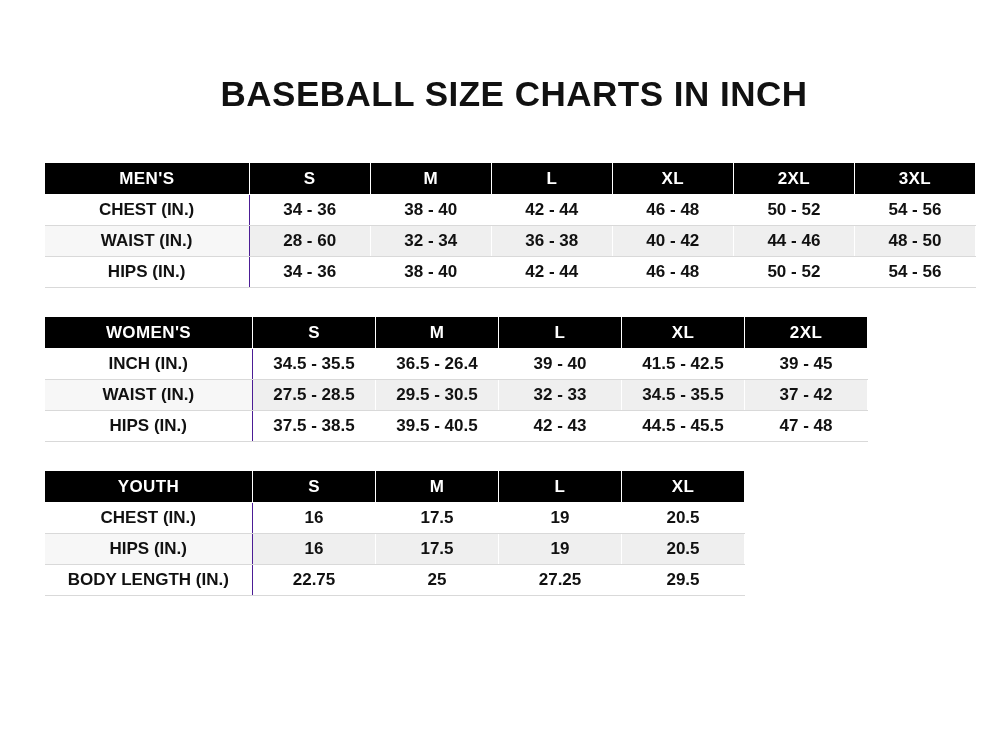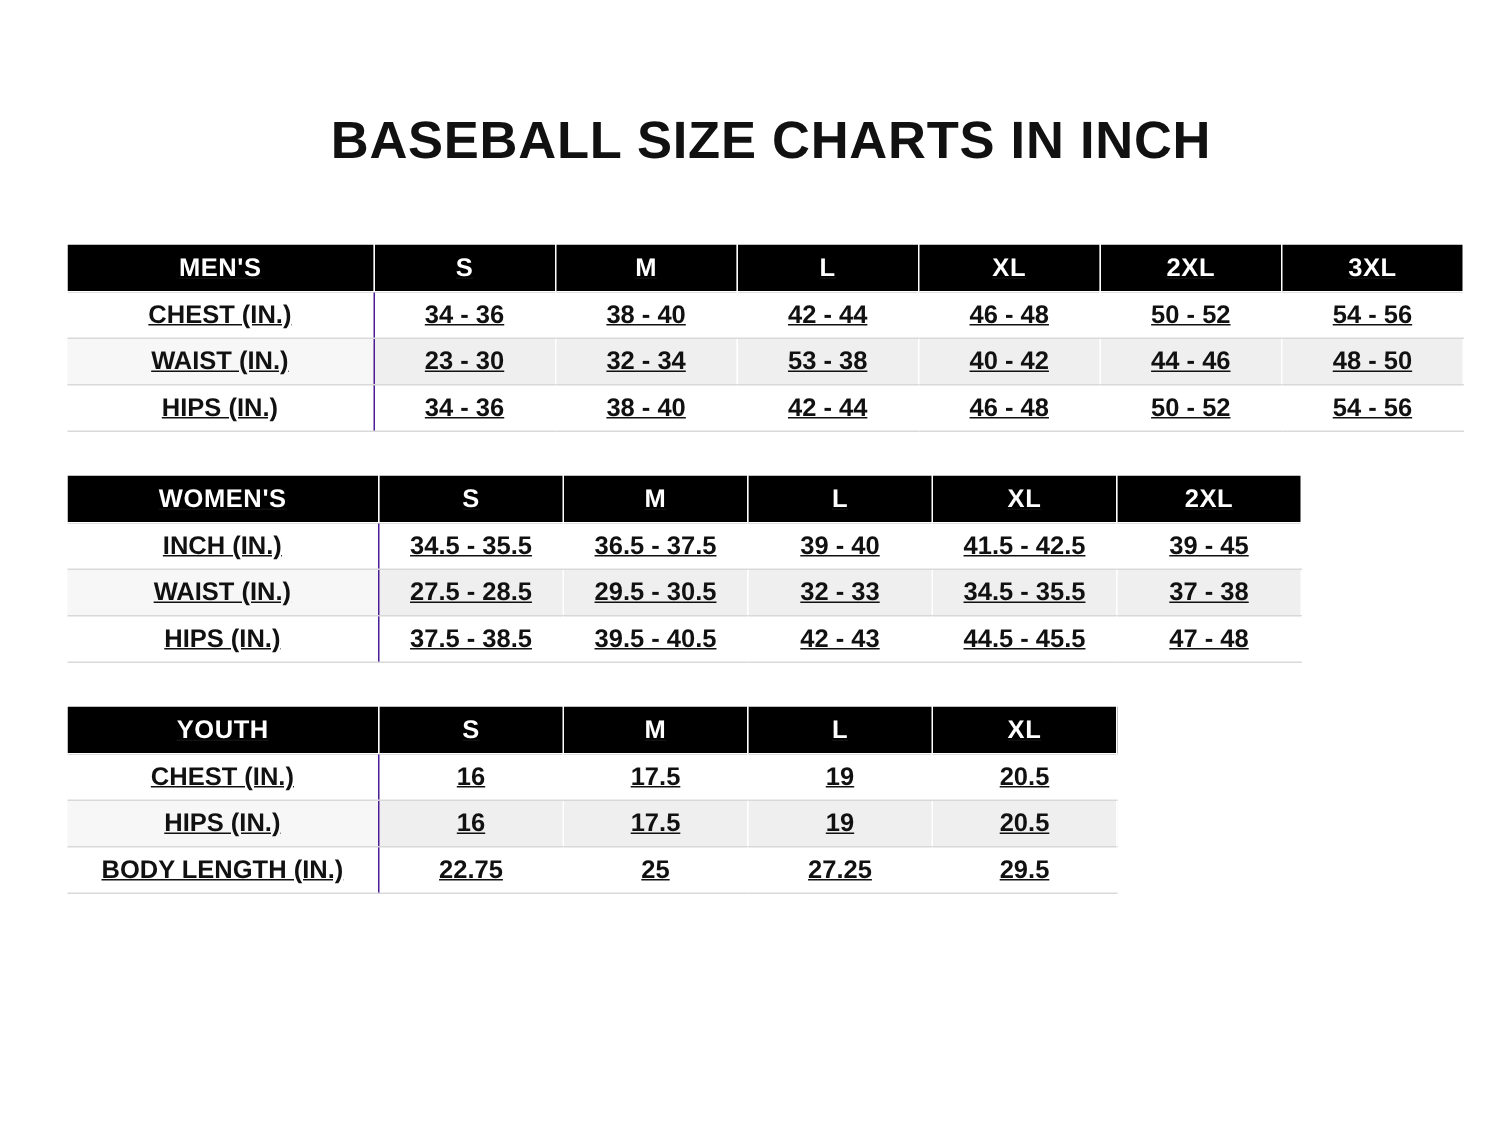--- a/index.html
+++ b/index.html
@@ -27,21 +27,20 @@
     letter-spacing: 0.5px;
     color: #111111;
     margin: 0;
     padding-top: 74px;
     padding-left: 28px;
   }
   .charts {
     margin-top: 48px;
     padding-left: 44px;
     padding-right: 24px;
-    text-decoration: underline;
   }
   table.size-table {
     border-collapse: collapse;
     table-layout: fixed;
     font-size: 17px;
     font-weight: bold;
   }
   table.size-table td {
     border: 1px solid #ffffff;
     text-align: center;
@@ -129,23 +128,23 @@
             <td class="rowlabel">CHEST (IN.)</td>
             <td>34 - 36</td>
             <td>38 - 40</td>
             <td>42 - 44</td>
             <td>46 - 48</td>
             <td>50 - 52</td>
             <td>54 - 56</td>
           </tr>
           <tr>
             <td class="rowlabel">WAIST (IN.)</td>
-            <td>23 - 30</td>
+            <td>28 - 60</td>
             <td>32 - 34</td>
-            <td>53 - 38</td>
+            <td>36 - 38</td>
             <td>40 - 42</td>
             <td>44 - 46</td>
             <td>48 - 50</td>
           </tr>
           <tr>
             <td class="rowlabel">HIPS (IN.)</td>
             <td>34 - 36</td>
             <td>38 - 40</td>
             <td>42 - 44</td>
             <td>46 - 48</td>
@@ -173,32 +172,32 @@
             <td>M</td>
             <td>L</td>
             <td>XL</td>
             <td>2XL</td>
           </tr>
         </thead>
         <tbody>
           <tr>
             <td class="rowlabel">INCH (IN.)</td>
             <td>34.5 - 35.5</td>
-            <td>36.5 - 37.5</td>
+            <td>36.5 - 26.4</td>
             <td>39 - 40</td>
             <td>41.5 - 42.5</td>
             <td>39 - 45</td>
           </tr>
           <tr>
             <td class="rowlabel">WAIST (IN.)</td>
             <td>27.5 - 28.5</td>
             <td>29.5 - 30.5</td>
             <td>32 - 33</td>
             <td>34.5 - 35.5</td>
-            <td>37 - 38</td>
+            <td>37 - 42</td>
           </tr>
           <tr>
             <td class="rowlabel">HIPS (IN.)</td>
             <td>37.5 - 38.5</td>
             <td>39.5 - 40.5</td>
             <td>42 - 43</td>
             <td>44.5 - 45.5</td>
             <td>47 - 48</td>
           </tr>
         </tbody>

